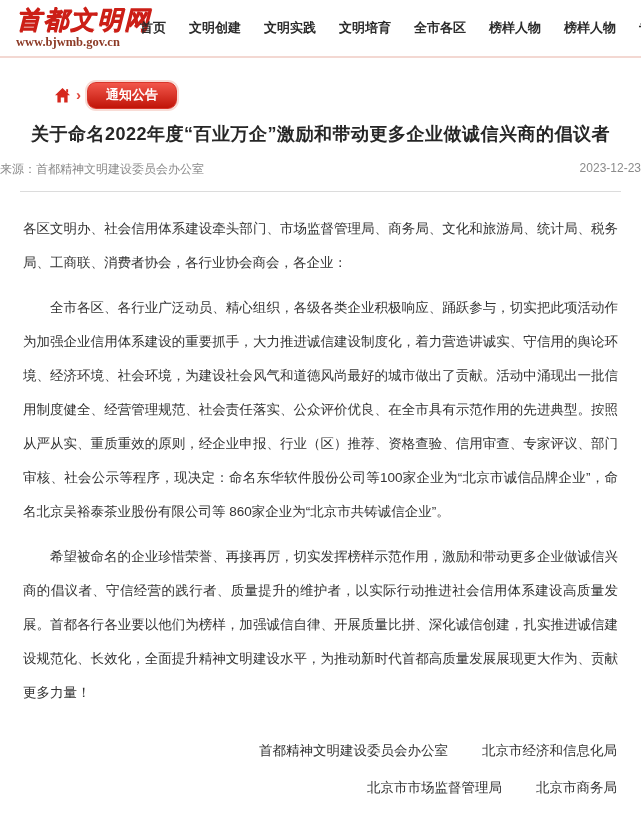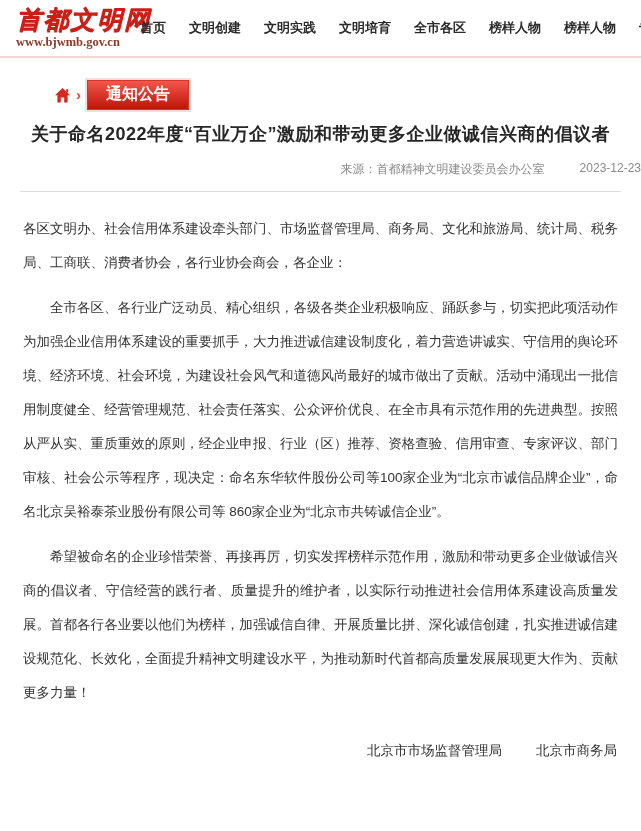--- a/index.html
+++ b/index.html
@@ -22,27 +22,27 @@
               flex:0 0 auto; }
 
   
   .content { border-top:2px solid #f3d8d2; background:#fff; }
 
   .breadcrumb { display:flex; align-items:center; margin:26px 0 0 54px; height:22px; }
   .home-icon { width:17px; height:17px; display:inline-block; }
   .crumb-arrow { color:#e0473c; font-weight:bold; font-size:15px; margin:0 6px 2px 5px; }
   .crumb-badge { display:inline-block; background:linear-gradient(#f2574b,#c01408);
                  border:1px solid #d8352a; box-shadow:0 0 0 2px #f8dcd6;
-                 color:#fff; font-size:16px; font-weight:bold;
-                 padding:3px 18px 4px; border-radius:0; cursor:pointer; }
+                 color:#fff; font-size:13px; font-weight:bold;
+                 padding:3px 18px 4px; border-radius:9px; cursor:pointer; }
 
   .article-title { margin-top:16px; text-align:center; font-size:18px;
                    color:#262626; letter-spacing:0.5px; padding:0 30px; }
 
-  .source-row { margin-top:15px; display:flex; justify-content:flex-end; gap:35px;
+  .source-row { margin-top:15px; display:flex; justify-content:space-between; gap:35px;
                 font-size:12px; color:#8a8a8a; }
 
   .divider { height:1px; background:#dcdcdc; margin:13px 20px 0; }
 
   .article-body { padding:5px 23px 0; }
   .article-body p { font-size:13.5px; color:#333; line-height:34px;
                     text-align:justify; text-indent:2em; margin-top:11px; }
   .article-body p:first-child { text-indent:0; margin-top:15px; }
 
   .signatures { margin:30px 24px 0 0; text-align:right; }
@@ -92,18 +92,21 @@
   <div class="divider"></div>
 
   <div class="article-body">
     <p>各区文明办、社会信用体系建设牵头部门、市场监督管理局、商务局、文化和旅游局、统计局、税务局、工商联、消费者协会，各行业协会商会，各企业：</p>
     <p>全市各区、各行业广泛动员、精心组织，各级各类企业积极响应、踊跃参与，切实把此项活动作为加强企业信用体系建设的重要抓手，大力推进诚信建设制度化，着力营造讲诚实、守信用的舆论环境、经济环境、社会环境，为建设社会风气和道德风尚最好的城市做出了贡献。活动中涌现出一批信用制度健全、经营管理规范、社会责任落实、公众评价优良、在全市具有示范作用的先进典型。按照从严从实、重质重效的原则，经企业申报、行业（区）推荐、资格查验、信用审查、专家评议、部门审核、社会公示等程序，现决定：命名东华软件股份公司等100家企业为“北京市诚信品牌企业”，命名北京吴裕泰茶业股份有限公司等 860家企业为“北京市共铸诚信企业”。</p>
     <p>希望被命名的企业珍惜荣誉、再接再厉，切实发挥榜样示范作用，激励和带动更多企业做诚信兴商的倡议者、守信经营的践行者、质量提升的维护者，以实际行动推进社会信用体系建设高质量发展。首都各行各业要以他们为榜样，加强诚信自律、开展质量比拼、深化诚信创建，扎实推进诚信建设规范化、长效化，全面提升精神文明建设水平，为推动新时代首都高质量发展展现更大作为、贡献更多力量！</p>
   </div>
 
   <div class="signatures">
     <div class="sig-row">
+      <span>首都精神文明建设委员会办公室</span><span class="sig-right">北京市经济和信息化局</span>
+    </div>
+    <div class="sig-row">
       <span>北京市市场监督管理局</span><span class="sig-right">北京市商务局</span>
     </div>
 
   </div>
 
 </div>
 
 </body></html>

